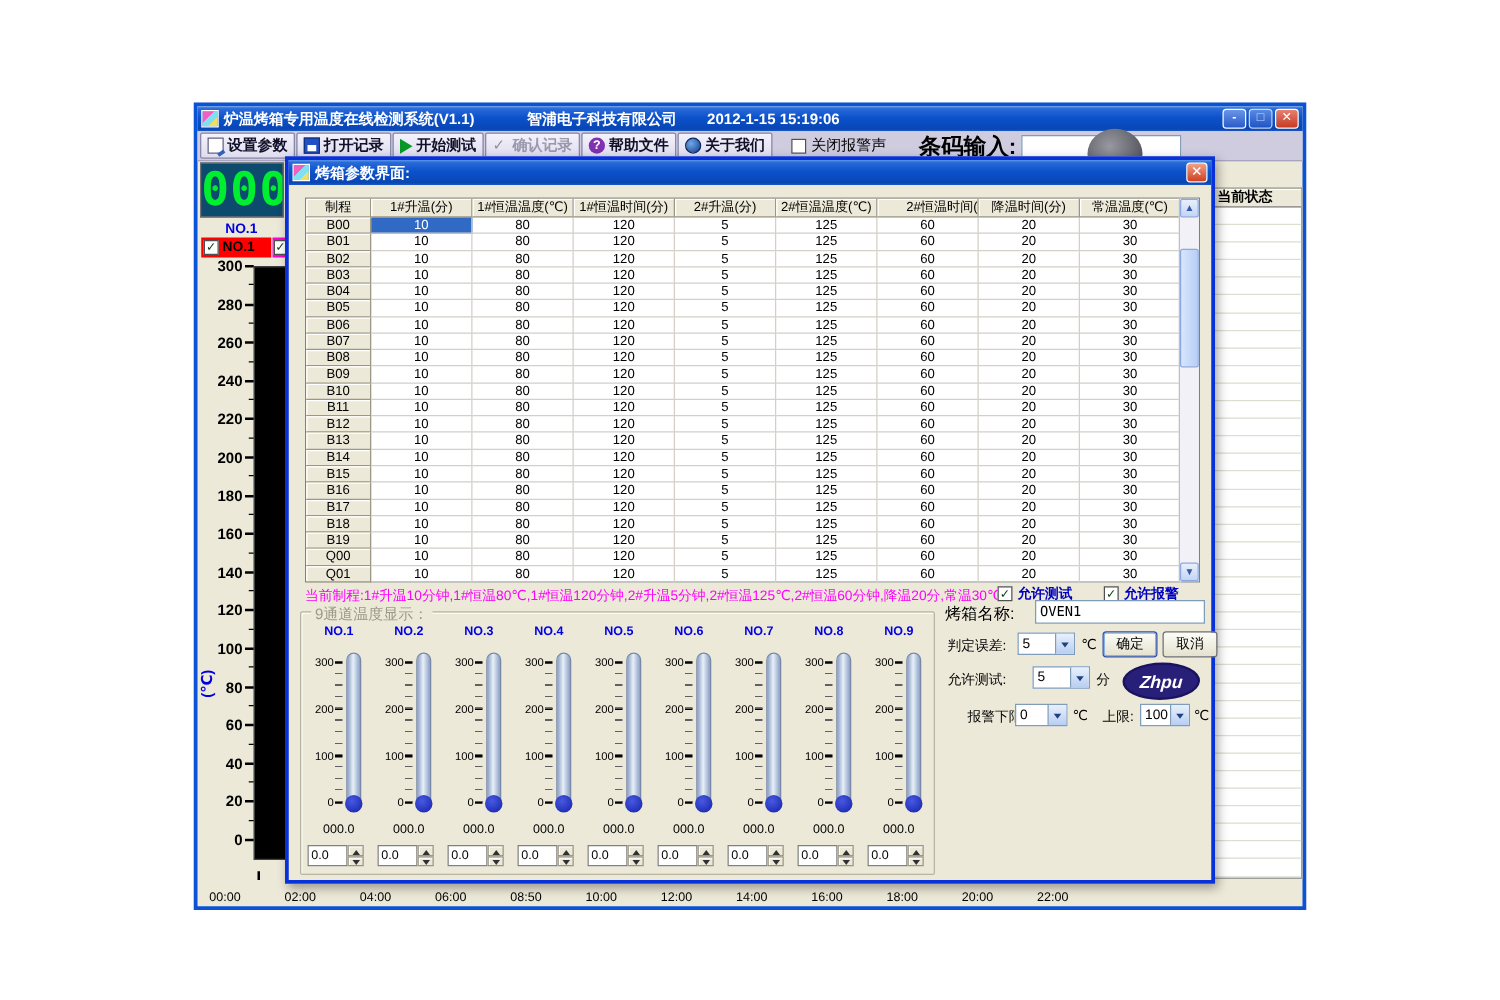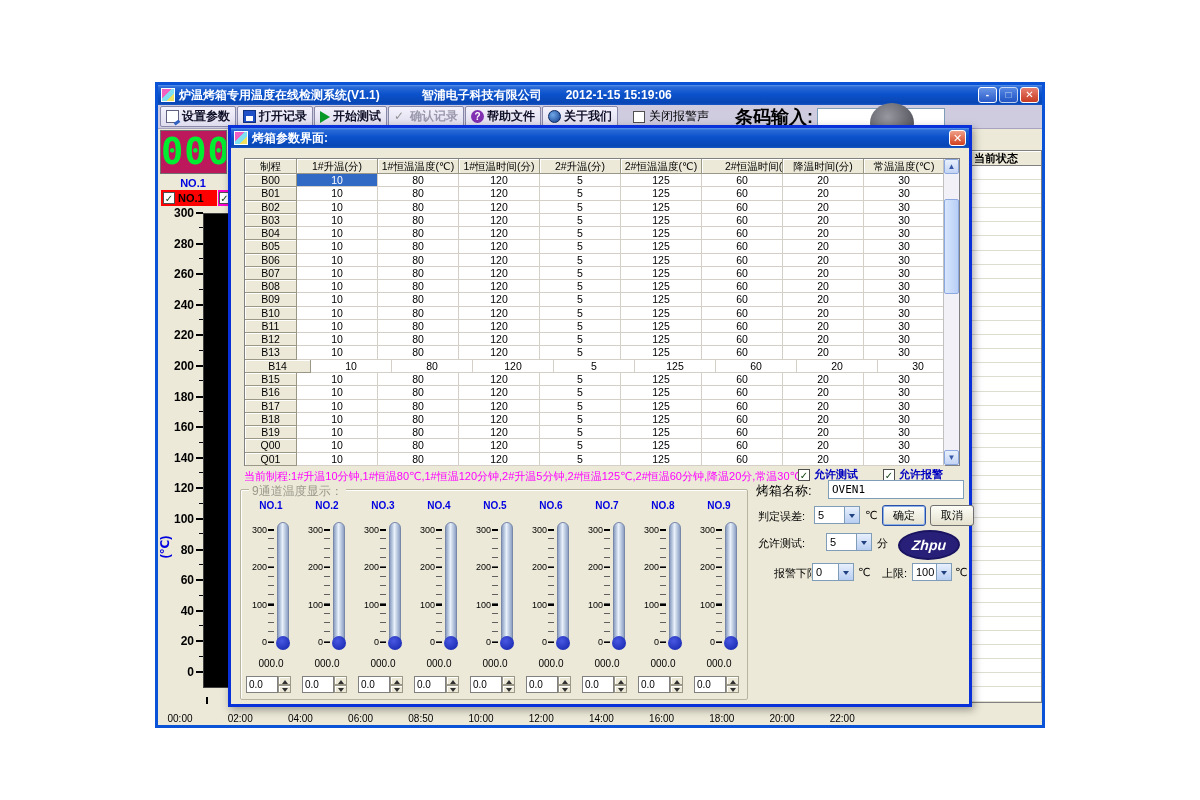--- a/index.html
+++ b/index.html
@@ -36,21 +36,21 @@
   .icon-check { color:#909090; font-size:12px; font-weight:bold; line-height:13px; }
   .icon-help { background:#8030B0; border-radius:50%; color:#fff; font-size:10px; font-weight:bold; text-align:center; line-height:13px; }
   .icon-globe { background:radial-gradient(circle at 35% 35%,#70A8E8,#123C8C); border-radius:50%; border:1px solid #0A2860; }
   .tb-check { display:flex; align-items:center; gap:4px; margin-left:14px; font-size:12px; color:#000; }
   .cbox { width:12px; height:12px; background:#fff; border:1px solid #505050; font-size:10px; line-height:11px; text-align:center; color:#104010; font-weight:bold; }
   .tb-barcode { margin-left:26px; font-size:18px; font-weight:bold; }
   .tb-input { width:128px; height:18px; margin-left:4px; border:1px solid #7F9DB9; background:#fff; font-size:12px; }
   .partial-logo { position:absolute; left:712px; top:18px; width:44px; height:40px; border-radius:50%;
     background:radial-gradient(circle at 40% 35%,#9898A0,#40404A); z-index:2; }
   
-  .led { position:absolute; left:2px; top:45px; width:67px; height:44px; background:#be185d;
+  .led { position:absolute; left:2px; top:45px; width:67px; height:44px; background:#0c4a6e;
     border:1px solid #707070; color:#00EE30; font-family:"DejaVu Sans Mono",monospace;
     font-size:37px; font-weight:bold; letter-spacing:1px; line-height:42px; text-align:center; overflow:hidden; }
   .ch-label { position:absolute; left:2px; top:92px; width:66px; text-align:center;
     color:#0000E0; font-size:11px; font-weight:bold; }
   .ch-check { position:absolute; left:3px; top:105px; width:56px; height:16px; background:#FF0000;
     display:flex; align-items:center; gap:3px; padding:0 2px; font-size:11px; font-weight:bold; }
   .ch-check2 { position:absolute; left:60px; top:105px; width:13px; height:16px; background:#FF00D0;
     display:flex; align-items:center; padding:0 1px; overflow:hidden; }
   
   .ylab { position:absolute; width:34px; text-align:right; font-size:12px; font-weight:bold; color:#000; }
@@ -442,21 +442,21 @@
             <div class="pcell" style="width: 81px; height: 13.27px;">10</div>
             <div class="pcell" style="width: 81px; height: 13.27px;">80</div>
             <div class="pcell" style="width: 81px; height: 13.27px;">120</div>
             <div class="pcell" style="width: 81px; height: 13.27px;">5</div>
             <div class="pcell" style="width: 81px; height: 13.27px;">125</div>
             <div class="pcell" style="width: 81px; height: 13.27px;">60</div>
             <div class="pcell" style="width: 81px; height: 13.27px;">20</div>
             <div class="pcell" style="width: 81px; height: 13.27px;">30</div>
           </div>
           <div class="prow">
-            <div class="pcell rowhdr" style="width: 66px; height: 13.27px;">B14</div>
+            <div class="pcell rowhdr" style="width: 52px; height: 13.27px;">B14</div>
             <div class="pcell" style="width: 81px; height: 13.27px;">10</div>
             <div class="pcell" style="width: 81px; height: 13.27px;">80</div>
             <div class="pcell" style="width: 81px; height: 13.27px;">120</div>
             <div class="pcell" style="width: 81px; height: 13.27px;">5</div>
             <div class="pcell" style="width: 81px; height: 13.27px;">125</div>
             <div class="pcell" style="width: 81px; height: 13.27px;">60</div>
             <div class="pcell" style="width: 81px; height: 13.27px;">20</div>
             <div class="pcell" style="width: 81px; height: 13.27px;">30</div>
           </div>
           <div class="prow">

